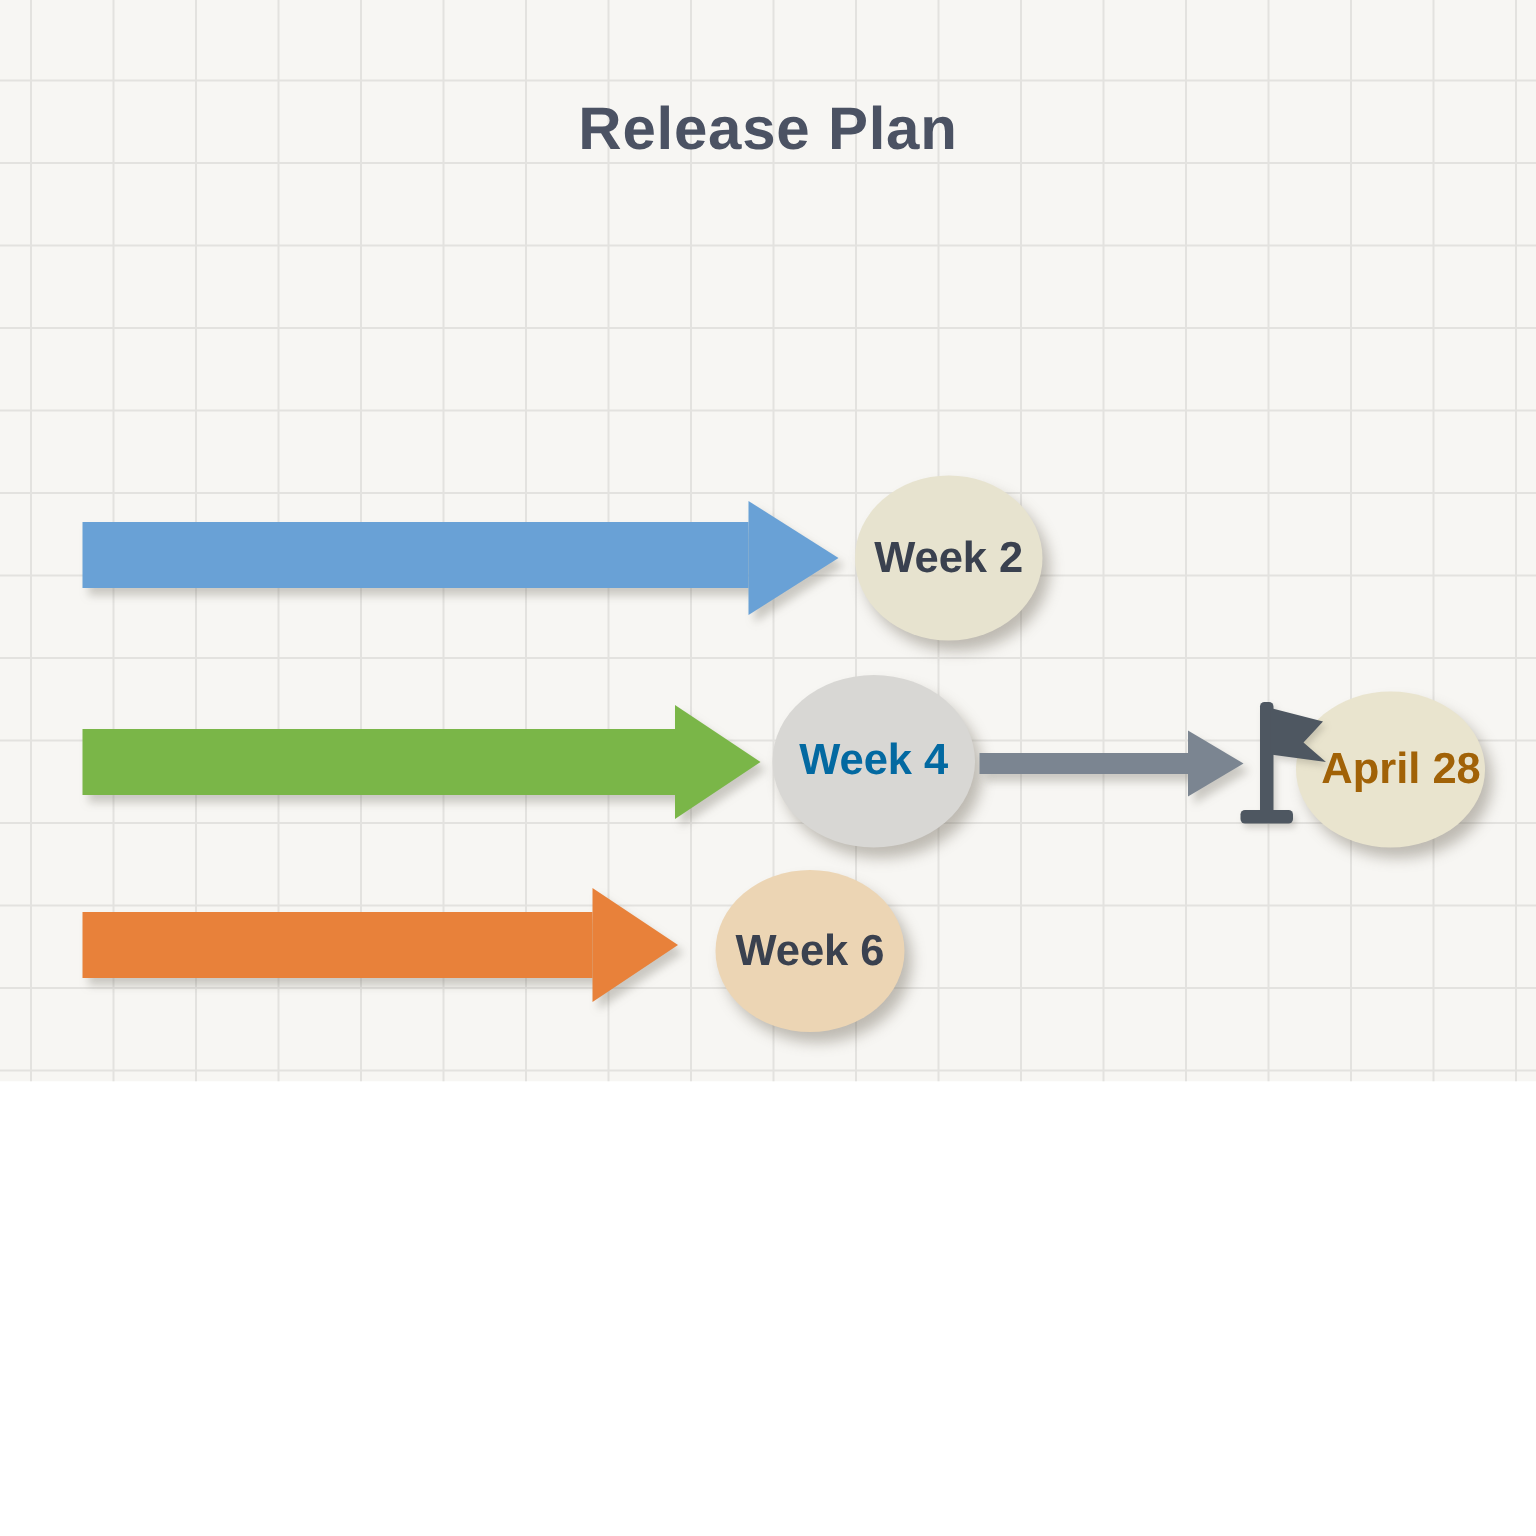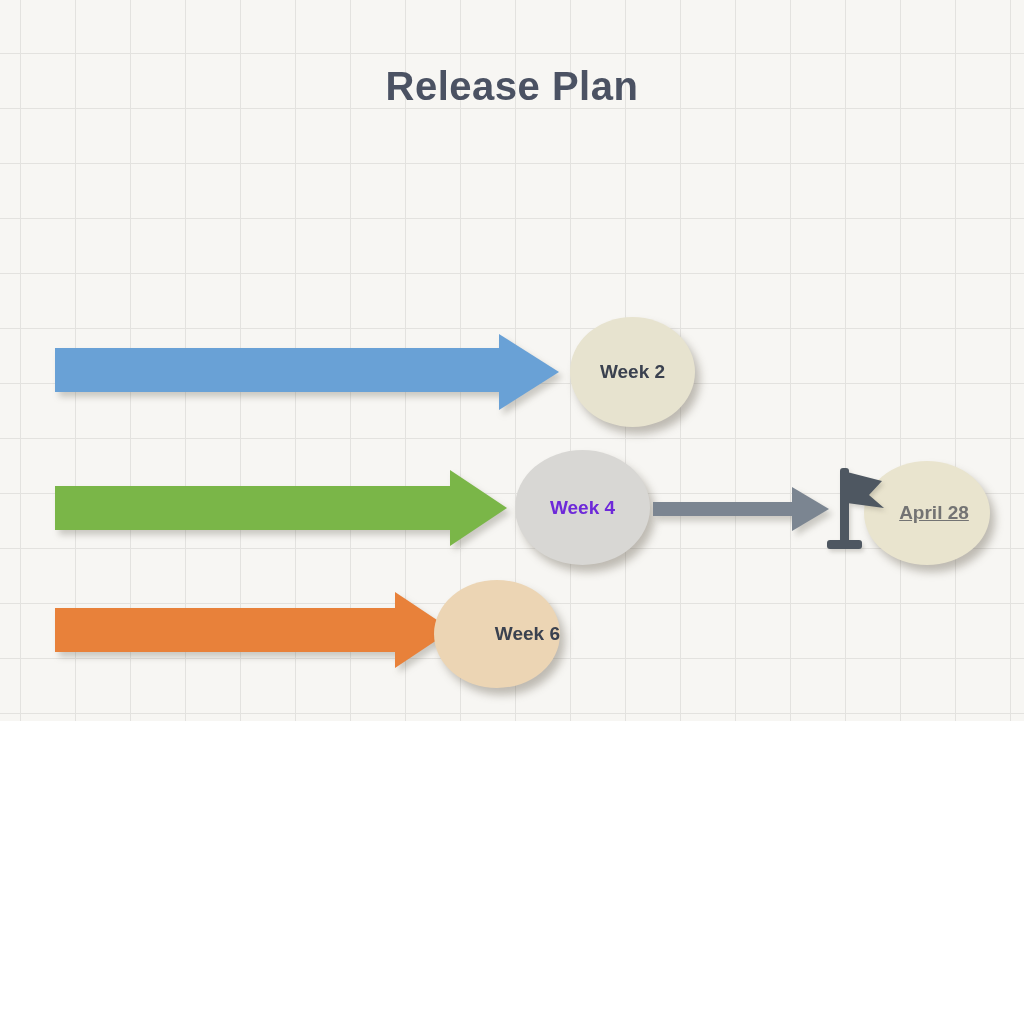--- a/index.html
+++ b/index.html
@@ -42,21 +42,21 @@
   }
   .node {
     position: absolute;
     border-radius: 50%;
     display: flex;
     align-items: center;
     justify-content: center;
     box-shadow: 5px 7px 9px rgba(105, 98, 82, 0.40);
   }
   .node-label {
-    font-size: 19px;
+    font-size: 29px;
     font-weight: bold;
     white-space: nowrap;
   }
   .flag-svg {
     position: absolute;
     filter: drop-shadow(2px 3px 2px rgba(100, 95, 82, 0.25));
   }
 </style>
 </head>
 <body>
@@ -74,44 +74,44 @@
       <span class="node-label" style="color: rgb(58, 65, 79);">Week 2</span>
     </div>
   </div>
 
   <div>
     <div class="arrow" style="left:55px; top:470px; width:452px; height:76px;">
       <div class="shaft" style="top: 16px; width: 395px; height: 44px; background-color: rgb(122, 182, 72);"></div>
       <div class="head" style="left: 395px; border-width: 38px 0px 38px 57px; border-left-color: rgb(122, 182, 72);"></div>
     </div>
     <div class="node" style="left: 515px; top: 450px; width: 135px; height: 115px; background-color: rgb(216, 215, 212);">
-      <span class="node-label" style="color: #6d28d9;">Week 4</span>
+      <span class="node-label" style="color: #0369a1;">Week 4</span>
     </div>
 
     <div class="arrow" style="left:653px; top:487px; width:176px; height:44px;">
       <div class="shaft" style="top: 15px; width: 139px; height: 14px; background-color: rgb(123, 133, 145);"></div>
       <div class="head" style="left: 139px; border-width: 22px 0px 22px 37px; border-left-color: rgb(123, 133, 145);"></div>
     </div>
 
     <div class="node" style="left: 864px; top: 461px; width: 126px; height: 104px; z-index: 4; background-color: rgb(233, 228, 206);">
-      <span class="node-label" style="padding-left: 14px; color: #737373; text-decoration: underline;">April 28</span>
+      <span class="node-label" style="padding-left: 14px; color: #a16207;">April 28</span>
     </div>
 
     <svg class="flag-svg" style="left:824px; top:464px; z-index:6;" width="64" height="90" viewBox="0 0 64 90">
       <g style="fill: rgb(78, 87, 97);">
         <rect x="16" y="4" width="9" height="80" rx="3"></rect>
         <rect x="3" y="76" width="35" height="9" rx="3"></rect>
         <polygon points="23,8 58,17 45,31 60,44 23,39"></polygon>
       </g>
     </svg>
   </div>
 
   <div>
     <div class="arrow" style="left:55px; top:592px; width:397px; height:76px;">
       <div class="shaft" style="top: 16px; width: 340px; height: 44px; background-color: rgb(232, 129, 58);"></div>
       <div class="head" style="left: 340px; border-width: 38px 0px 38px 57px; border-left-color: rgb(232, 129, 58);"></div>
     </div>
-    <div class="node" style="left: 434px; top: 580px; width: 126px; height: 108px; background-color: rgb(236, 213, 180); justify-content: flex-end;">
+    <div class="node" style="left: 477px; top: 580px; width: 126px; height: 108px; background-color: rgb(236, 213, 180);">
       <span class="node-label" style="color: rgb(58, 65, 79);">Week 6</span>
     </div>
   </div>
 
 </div>
 
 </body></html>

